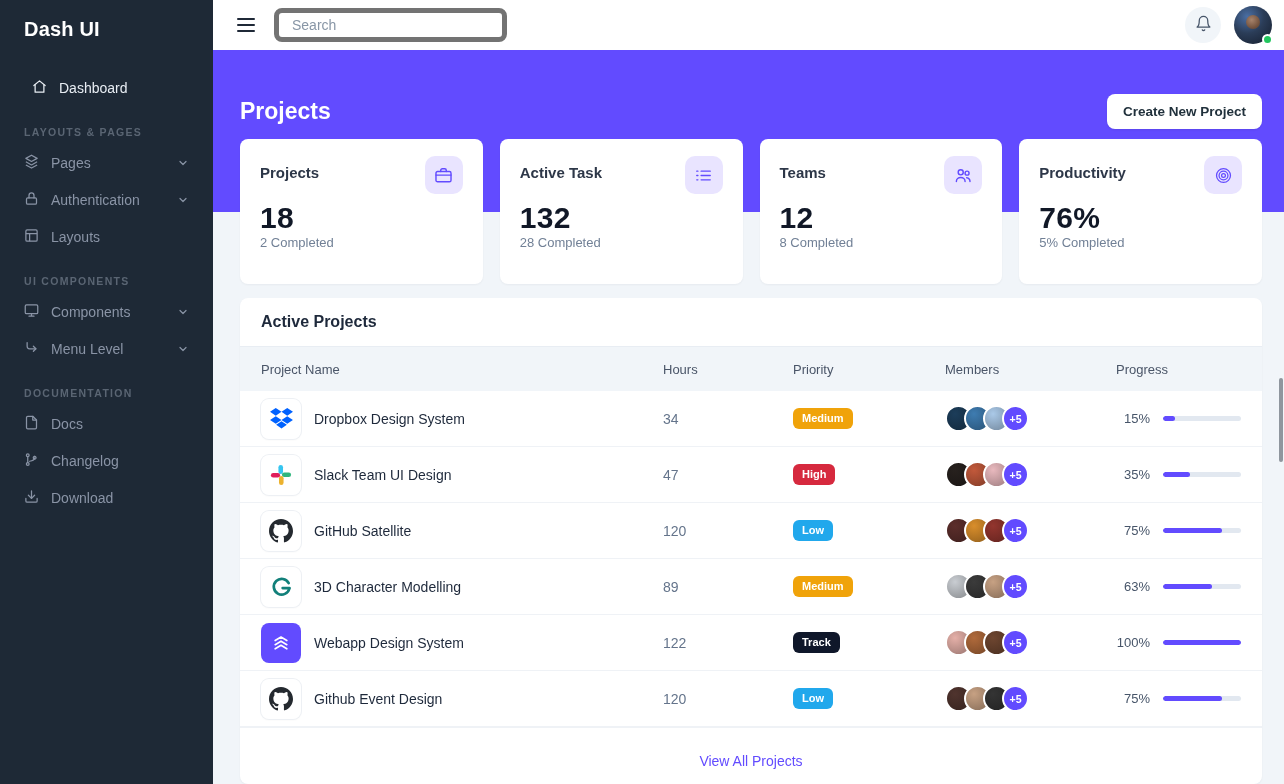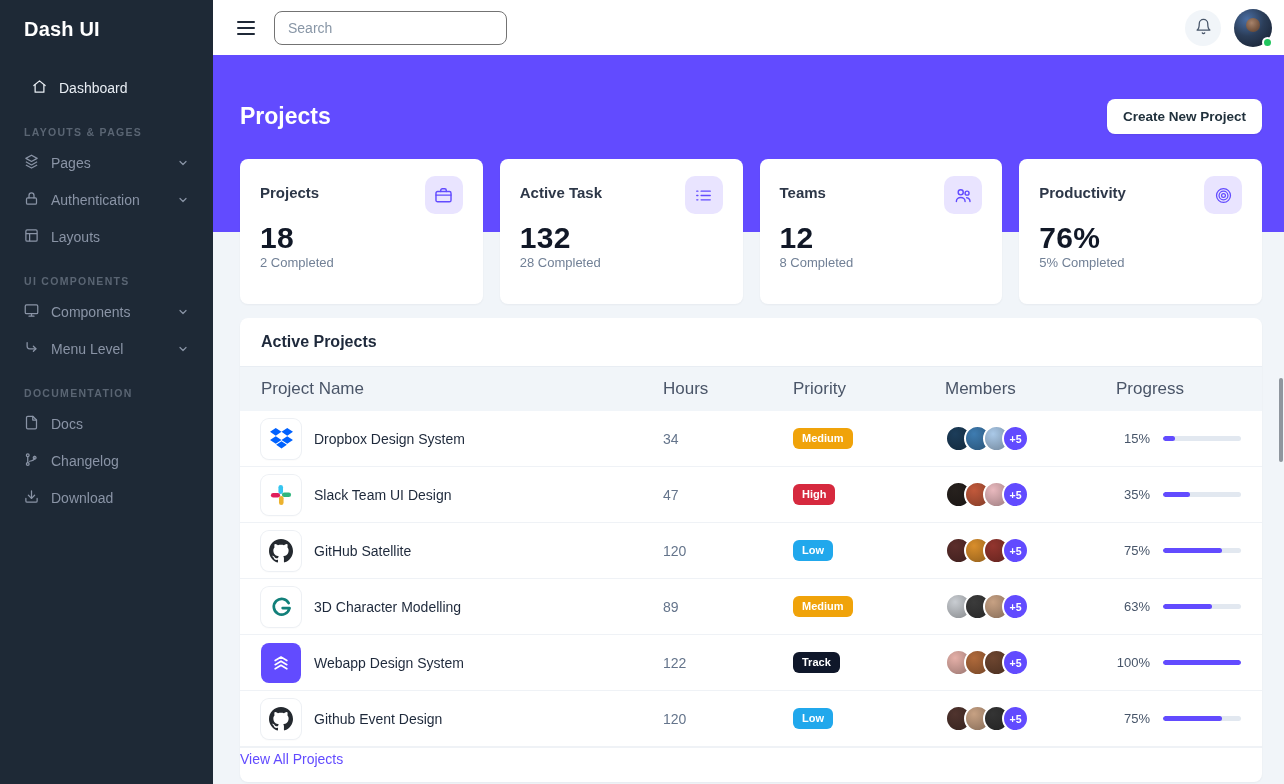--- a/index.html
+++ b/index.html
@@ -14,21 +14,21 @@
   .nav-item.active { color:#E8EDF3;padding-left:32px; }
   .nav-item svg { flex-shrink:0; }
   .nav-chevron { margin-left:auto; display:flex; color:#8A94A6; }
   .nav-section { margin-top:14px; padding:6px 24px; font-size:10.5px; font-weight:700; letter-spacing:1.3px; color:#5A6573; }
 
   
   .main { flex:1; display:flex; flex-direction:column; background:#F1F5F9; }
   .topbar { height:55px; background:#FFFFFF; display:flex; align-items:center; padding:0 27px 0 20px; gap:15px; }
   .hamburger { display:flex; flex-direction:column; gap:4px; cursor:pointer; padding:4px; }
   .hamburger span { width:18px; height:2px; background:#1F2937; border-radius:1px; }
-  .search-input { width:233px; height:34px; border:1px solid #737373; border-radius:8px; padding:0 13px; font-size:14px; color:#1E293B; outline:none; font-family:inherit; }
+  .search-input { width:233px; height:34px; border:5px solid #737373; border-radius:8px; padding:0 13px; font-size:14px; color:#1E293B; outline:none; font-family:inherit; }
   .search-input::placeholder { color:#8896A6; }
   .topbar-right { margin-left:auto; display:flex; align-items:center; gap:13px; }
   .bell-btn { width:36px; height:36px; border-radius:50%; background:#F1F5F9; border:none; display:flex; align-items:center; justify-content:center; color:#475569; cursor:pointer; }
   .avatar { width:38px; height:38px; border-radius:50%; position:relative; cursor:pointer;
     background:radial-gradient(circle at 35% 28%, #4A6FA5 0%, #2B3D58 45%, #141C2B 100%); }
   .avatar::after { content:""; position:absolute; left:12px; top:9px; width:14px; height:14px; border-radius:50%;
     background:radial-gradient(circle at 40% 35%, #A7836B, #6E4E3A 70%); }
   .status-dot { position:absolute; right:-1px; bottom:-1px; width:11px; height:11px; border-radius:50%; background:#22C55E; border:2px solid #FFFFFF; }
 
   
@@ -44,37 +44,37 @@
   .stat-head { display:flex; justify-content:space-between; align-items:flex-start; }
   .stat-title { font-size:15px; font-weight:600; color:#2D3748; padding-top:8px; }
   .icon-box { width:38px; height:38px; border-radius:10px; background:#E9E4FF; color:#624BFF; display:flex; align-items:center; justify-content:center; }
   .stat-value { font-size:30px; font-weight:800; color:#111827; margin-top:7px; letter-spacing:.3px; }
   .stat-sub { font-size:13px; color:#718096; }
 
   
   .table-card { background:#FFFFFF; border-radius:8px; margin-top:14px; box-shadow:0 1px 2px rgba(30,41,59,.05); overflow:hidden; }
   .table-title { padding:14px 21px; font-size:16px; font-weight:600; color:#1E293B; line-height:20px; }
   .thead, .trow { display:grid; grid-template-columns:402px 130px 152px 171px 1fr; align-items:center; padding:0 21px; }
-  .thead { height:45px; background:#F1F5F9; border-top:1px solid #E8EDF3; color:#4A5568; font-size:17px; }
+  .thead { height:45px; background:#F1F5F9; border-top:1px solid #E8EDF3; color:#4A5568; font-size:13px; }
   .trow { height:56px; border-bottom:1px solid #EFF2F6; background:#FFFFFF; }
   .name-cell { display:flex; align-items:center; gap:13px; }
   .proj-icon { width:40px; height:40px; border-radius:8px; background:#FFFFFF; display:flex; align-items:center; justify-content:center; box-shadow:0 0 0 1px #EDF0F4, 0 1px 2px rgba(0,0,0,.05); flex-shrink:0; }
   .proj-icon.solid-purple { background:#624BFF; box-shadow:none; }
   .proj-name { font-size:14px; font-weight:500; color:#1E293B; }
   .hours { font-size:14px; color:#64748B; }
   .badge { display:inline-block; padding:5px 9px; border-radius:6px; color:#FFFFFF; font-size:11px; font-weight:700; line-height:1; }
   .members { display:flex; align-items:center; }
   .avatar-sm { width:27px; height:27px; border-radius:50%; border:2px solid #FFFFFF; margin-left:-8px; flex-shrink:0; }
   .avatar-sm:first-child { margin-left:0; }
   .plus-bubble { width:27px; height:27px; border-radius:50%; background:#624BFF; color:#FFFFFF; border:2px solid #FFFFFF; margin-left:-8px; display:flex; align-items:center; justify-content:center; font-size:10.5px; font-weight:600; flex-shrink:0; }
   .progress-cell { display:flex; align-items:center; gap:13px; }
   .pct { font-size:13px; color:#475569; width:34px; text-align:right; }
   .pbar { width:78px; height:5px; border-radius:3px; background:#E2E8F0; overflow:hidden; }
   .pfill { display:block; height:100%; background:#624BFF; border-radius:3px; }
-  .table-footer { border-top:1px solid #EFF2F6; padding:2px 0 14px; }
+  .table-footer { border-top:1px solid #EFF2F6; text-align:center; padding:24px 0 14px; }
   .footer-link { color:#624BFF; font-size:14px; text-decoration:none; cursor:pointer; }
 
   .scroll-thumb { position:absolute; right:1px; top:378px; width:4px; height:84px; background:#8F969E; border-radius:2px; }
 </style>
 </head>
 <body>
 
 <div class="app">
 
   <aside class="sidebar">

